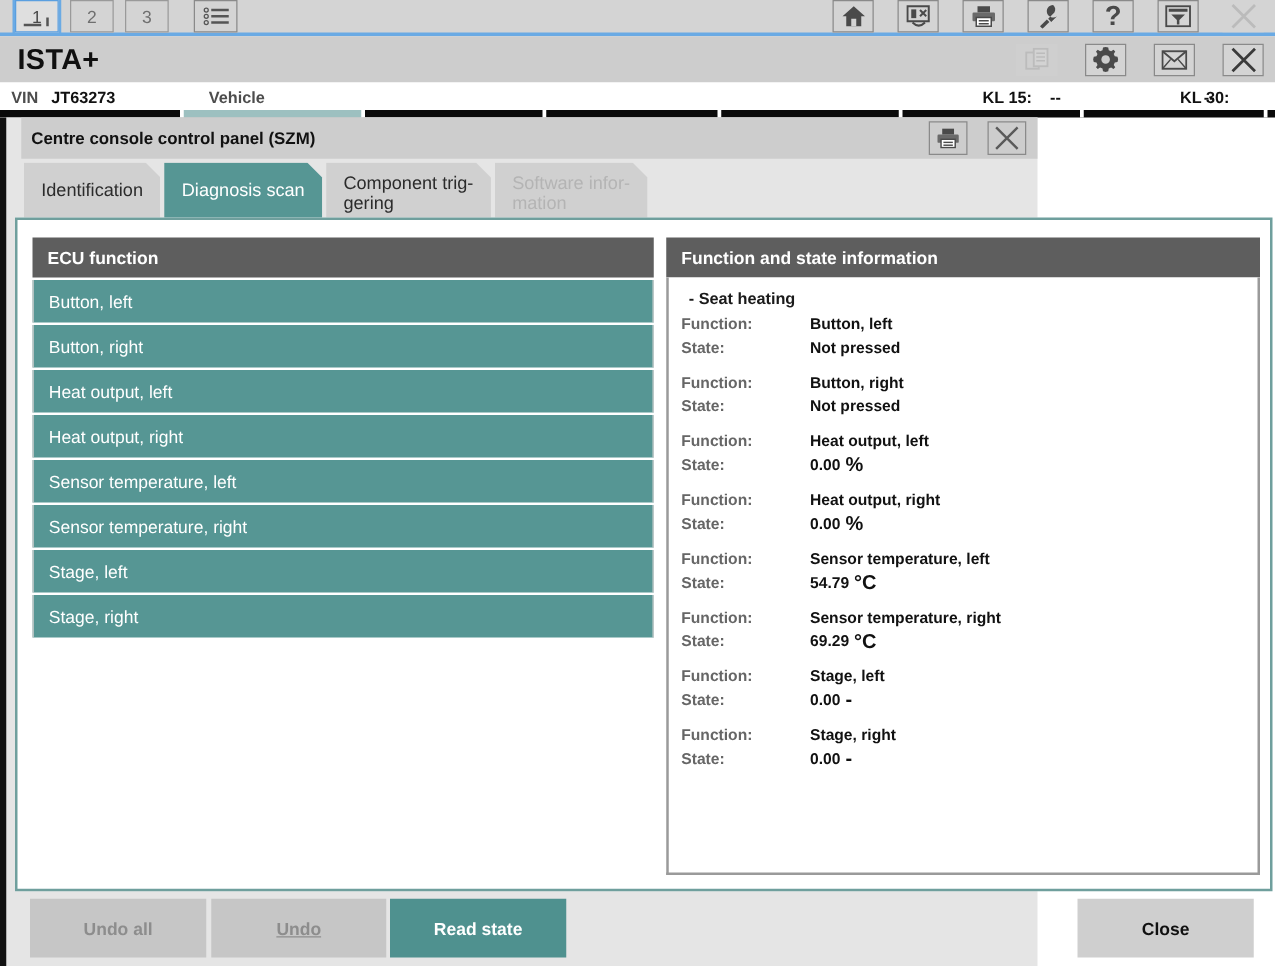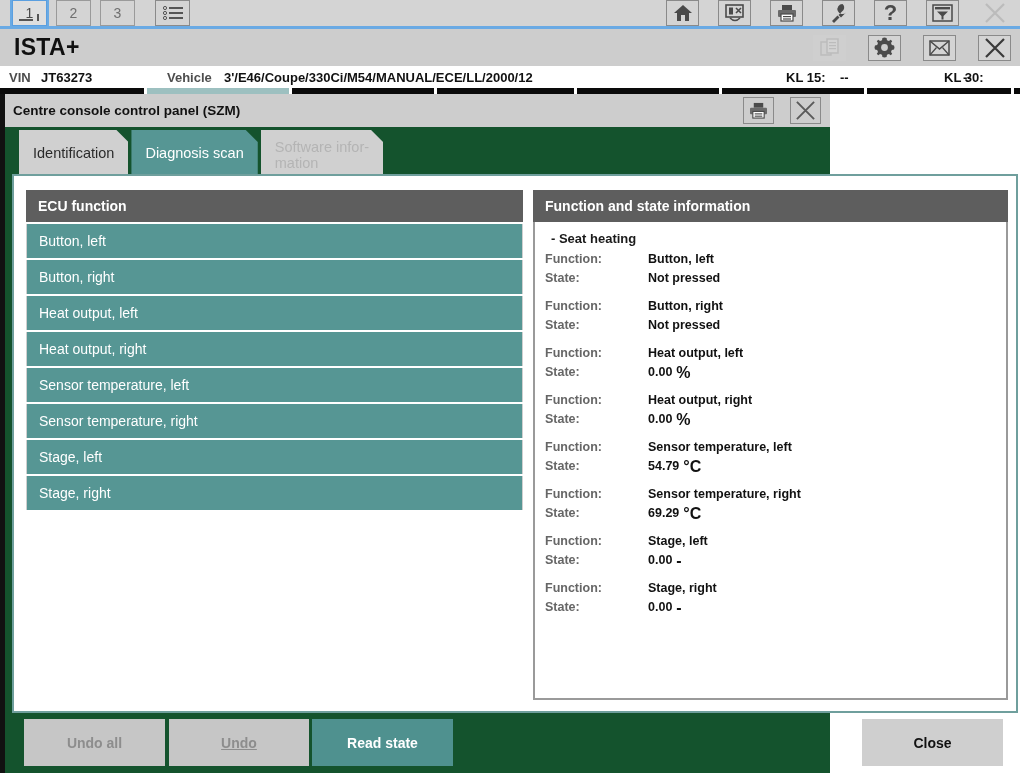--- a/index.html
+++ b/index.html
@@ -83,22 +83,23 @@
   .segbar {
     position: absolute; left: 0; top: 88px; width: 1020px; height: 6px;
     background: #0a0a0a;
   }
   .segfill { position: absolute; top: 0; height: 6px; background: #9dc0c0; }
   .segtick { position: absolute; top: 0; width: 3px; height: 6px; background: #ffffff; }
 
   
   .dialog {
     position: absolute; left: 0; top: 94px; width: 830px; height: 679px;
-    background: #14532d;
+    background: #e5e5e5;
     border-left: 5px solid #111;
+    padding-left: 12px;
   }
   .dlgtitle {
     position: relative; height: 33px; background: #cdcdcd;
     display: flex; align-items: center;
   }
   .dlgtitle .t {
     font-size: 13.5px; font-weight: bold; color: #111; margin-left: 8px;
   }
   .dlgtitle .acts { margin-left: auto; display: flex; gap: 16px; padding-right: 9px; }
   .dbtn {
@@ -301,21 +302,20 @@
           </svg>
         </span>
       </div>
     </div>
   </div>
 
   <div class="vinbar">
     <span class="v-lbl v-vin-l">VIN</span>
     <span class="v-vin-v">JT63273</span>
     <span class="v-lbl v-veh-l">Vehicle</span>
-    <span class="v-veh-v">3'/E46/Coupe/330Ci/M54/MANUAL/ECE/LL/2000/12</span>
     <span class="v-kl15-l">KL 15:</span>
     <span class="v-kl15-v">--</span>
     <span class="v-kl30-l">KL 30:</span>
     <span class="v-kl30-v">--</span>
   </div>
 
   <div class="segbar" id="segbar">
       <div class="segfill" style="left: 14.2%; width: 14.2%;"></div>
       <div class="segtick" style="left: calc(14.2% - 1px);"></div>
       <div class="segtick" style="left: calc(28.4% - 1px);"></div>
@@ -352,20 +352,26 @@
       </div>
     </div>
 
     <div class="tabrow">
       <div class="wtab">
         <span>Identification</span>
       </div>
       <div class="wtab active">
         <span>Diagnosis scan</span>
       </div>
+      <div class="wtab two">
+        <div>
+          <span>Component trig-</span>
+          <span>gering</span>
+        </div>
+      </div>
       <div class="wtab two disabled">
         <div>
           <span>Software infor-</span>
           <span>mation</span>
         </div>
       </div>
     </div>
 
     <div class="content">
 

